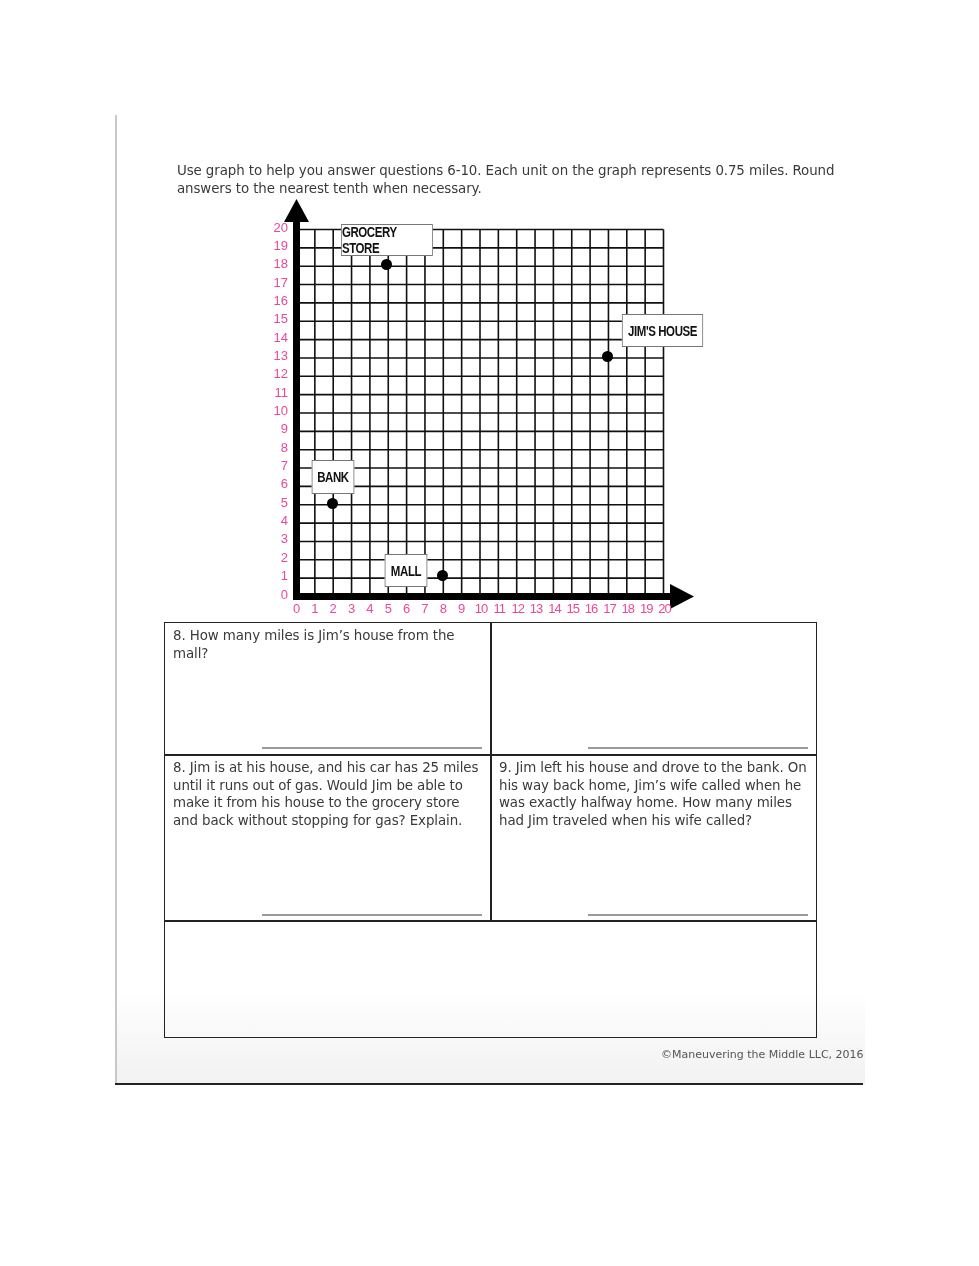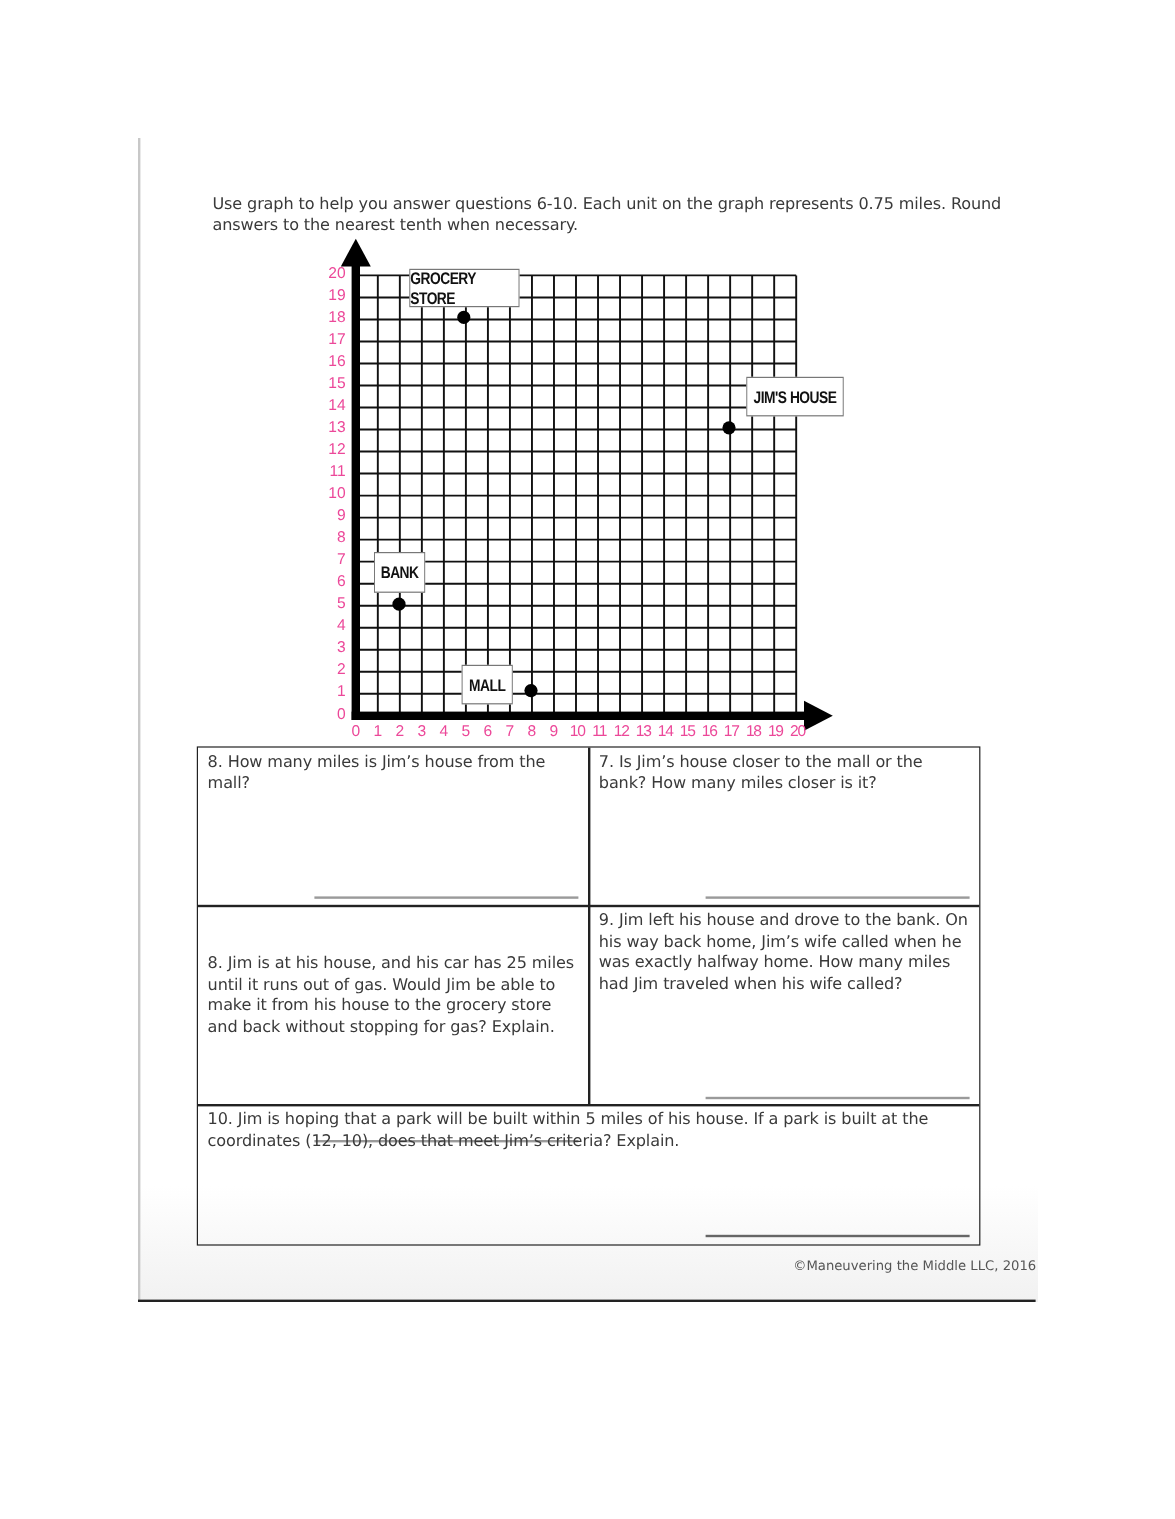--- a/index.html
+++ b/index.html
@@ -179,30 +179,25 @@
 <div class="q-table">
   <div class="vline" style="left:325px; top:0; height:298px;"></div>
   <div class="hline" style="left:0; top:131px; width:100%;"></div>
   <div class="hline" style="left:0; top:297px; width:100%;"></div>
 
   <div class="q-cell" style="left:0; top:0; width:326px; height:132px;">
     <div class="q-text">8. How many miles is Jim’s house from the mall?</div>
     <div class="answer-line" style="left:97px; width:220px; top:124px;"></div>
   </div>
   <div class="q-cell" style="left:326px; top:0; width:327px; height:132px;">
-    <div class="q-text">7. Is Jim’s house closer to the mall or the bank? How many miles closer is it?</div>
     <div class="answer-line" style="left:97px; width:220px; top:124px;"></div>
   </div>
-  <div class="q-cell" style="left:0; top:132px; width:326px; height:166px;margin-top:36px;">
+  <div class="q-cell" style="left:0; top:132px; width:326px; height:166px;">
     <div class="q-text">8. Jim is at his house, and his car has 25 miles until it runs out of gas. Would Jim be able to make it from his house to the grocery store and back without stopping for gas? Explain.</div>
     <div class="answer-line" style="left:97px; width:220px; top:159px;"></div>
   </div>
   <div class="q-cell" style="left:326px; top:132px; width:327px; height:166px;">
     <div class="q-text">9. Jim left his house and drove to the bank. On his way back home, Jim’s wife called when he was exactly halfway home. How many miles had Jim traveled when his wife called?</div>
     <div class="answer-line" style="left:97px; width:220px; top:159px;"></div>
   </div>
-  <div class="q-cell" style="left:0; top:298px; width:653px; height:118px;">
-    <div class="q-text" style="right:24px;">10. Jim is hoping that a park will be built within 5 miles of his house. If a park is built at the coordinates (12, 10), does that meet Jim’s criteria? Explain.</div>
-    <div class="answer-line" style="left:423px; width:220px; top:108px; height:1.5px; background:#666;"></div>
-  </div>
 </div>
 
 <div class="copyright">©Maneuvering the Middle LLC, 2016</div>
 
 </body></html>

